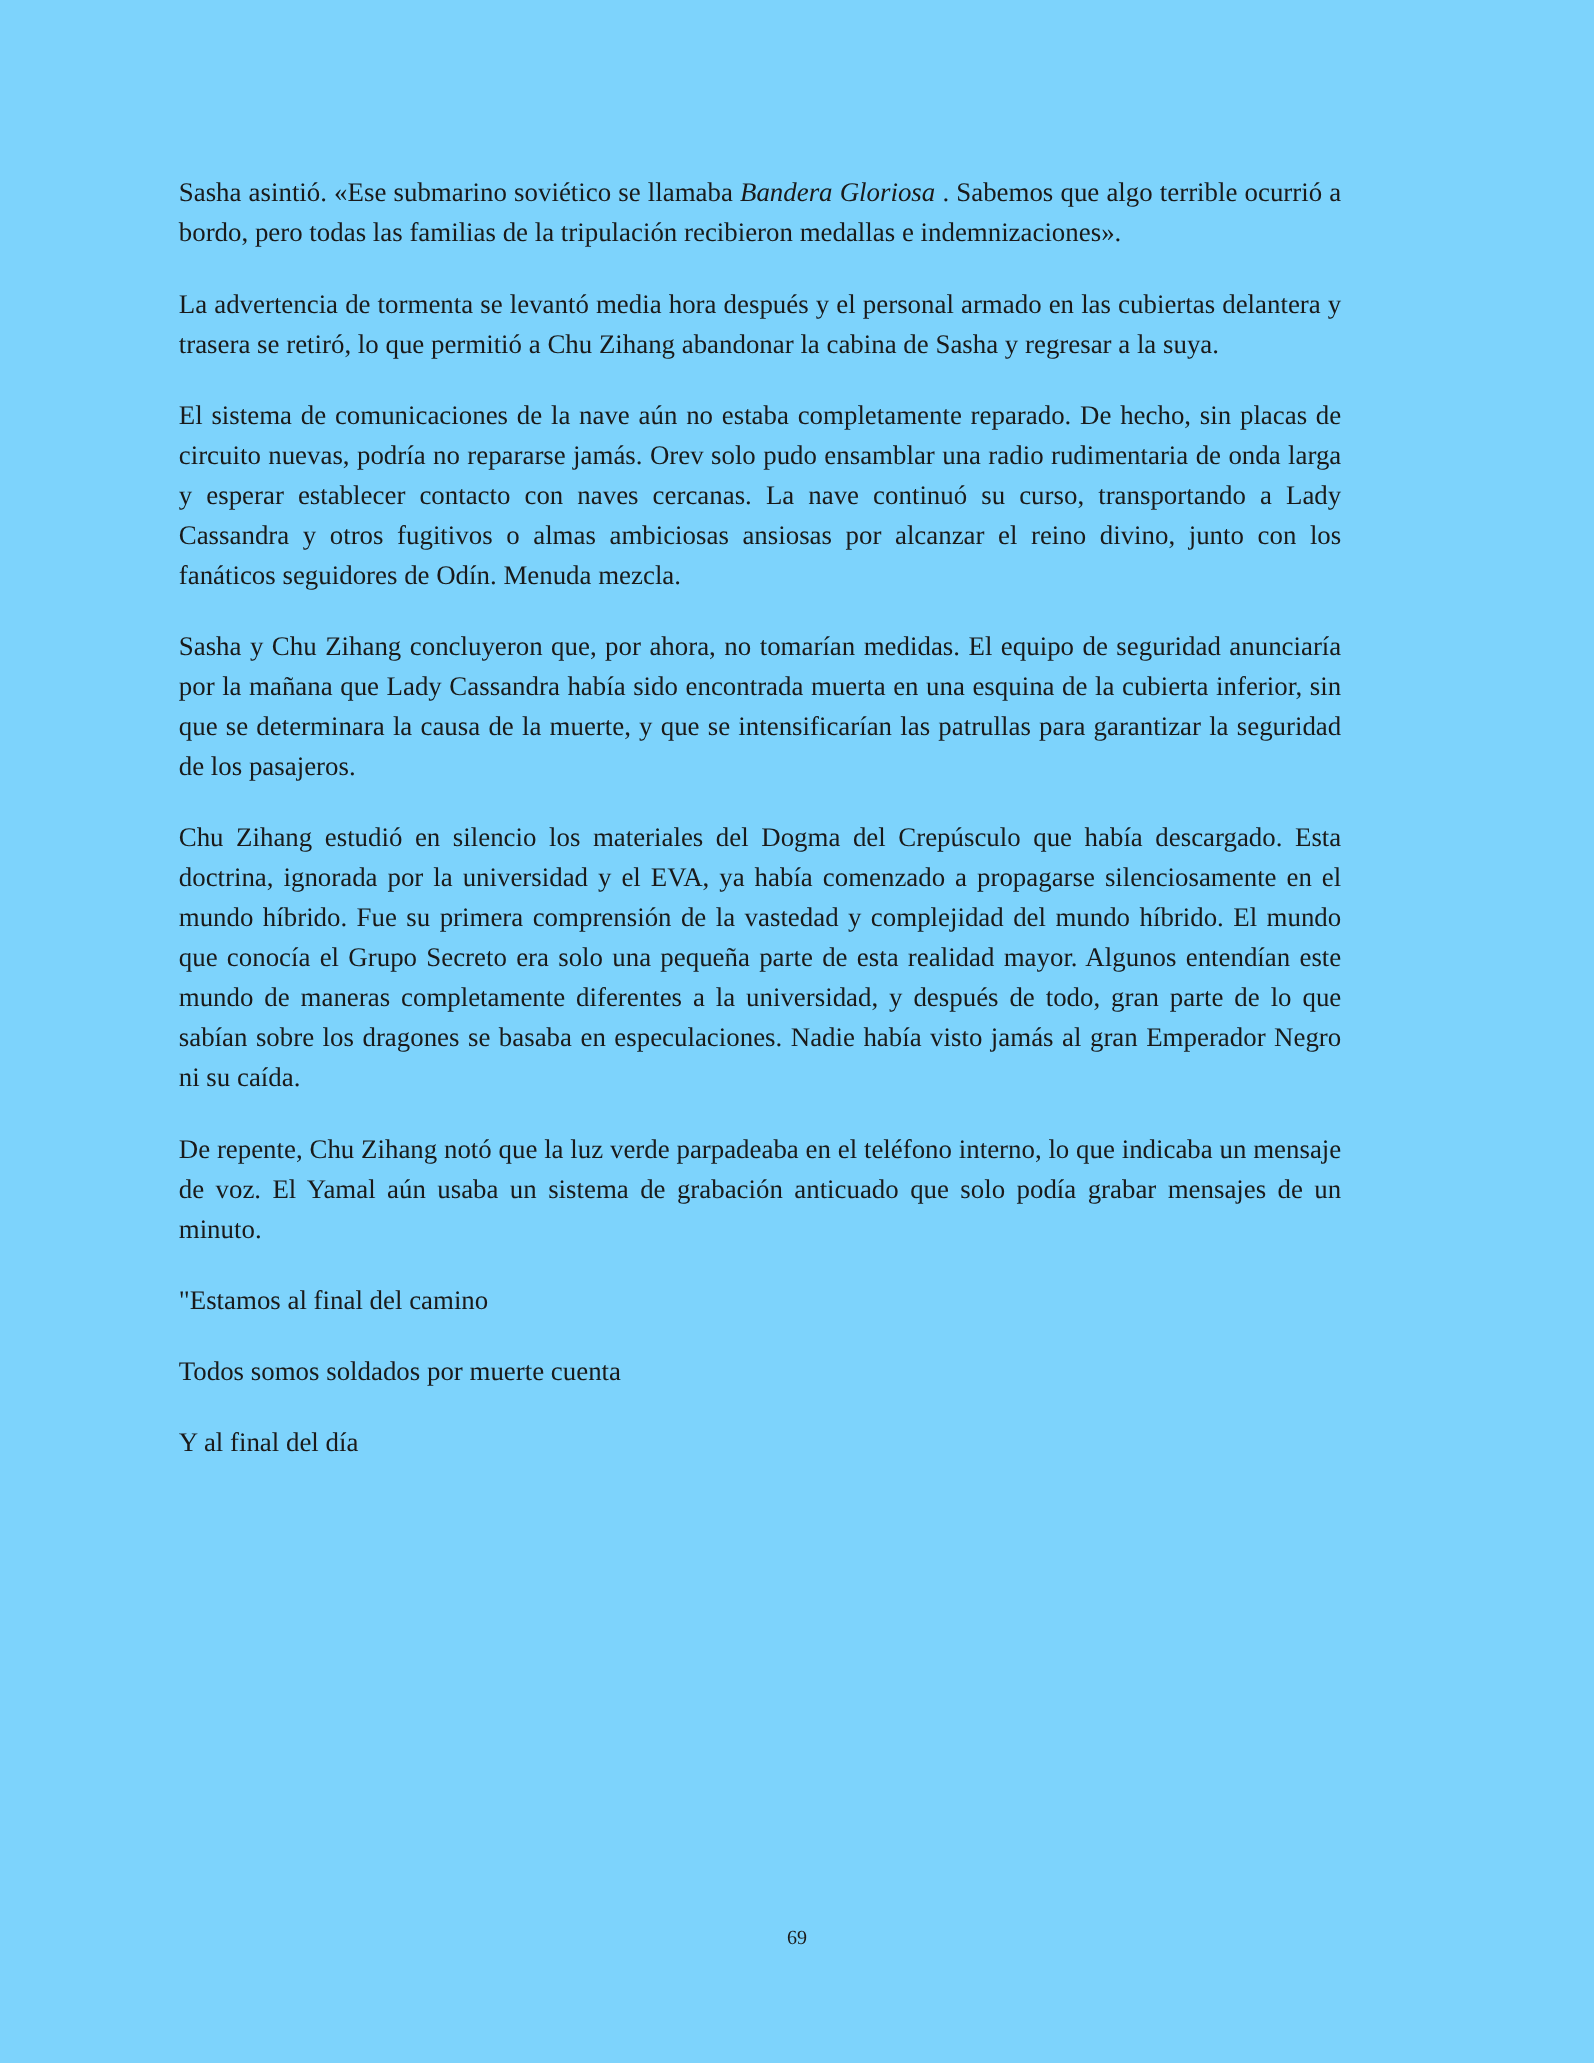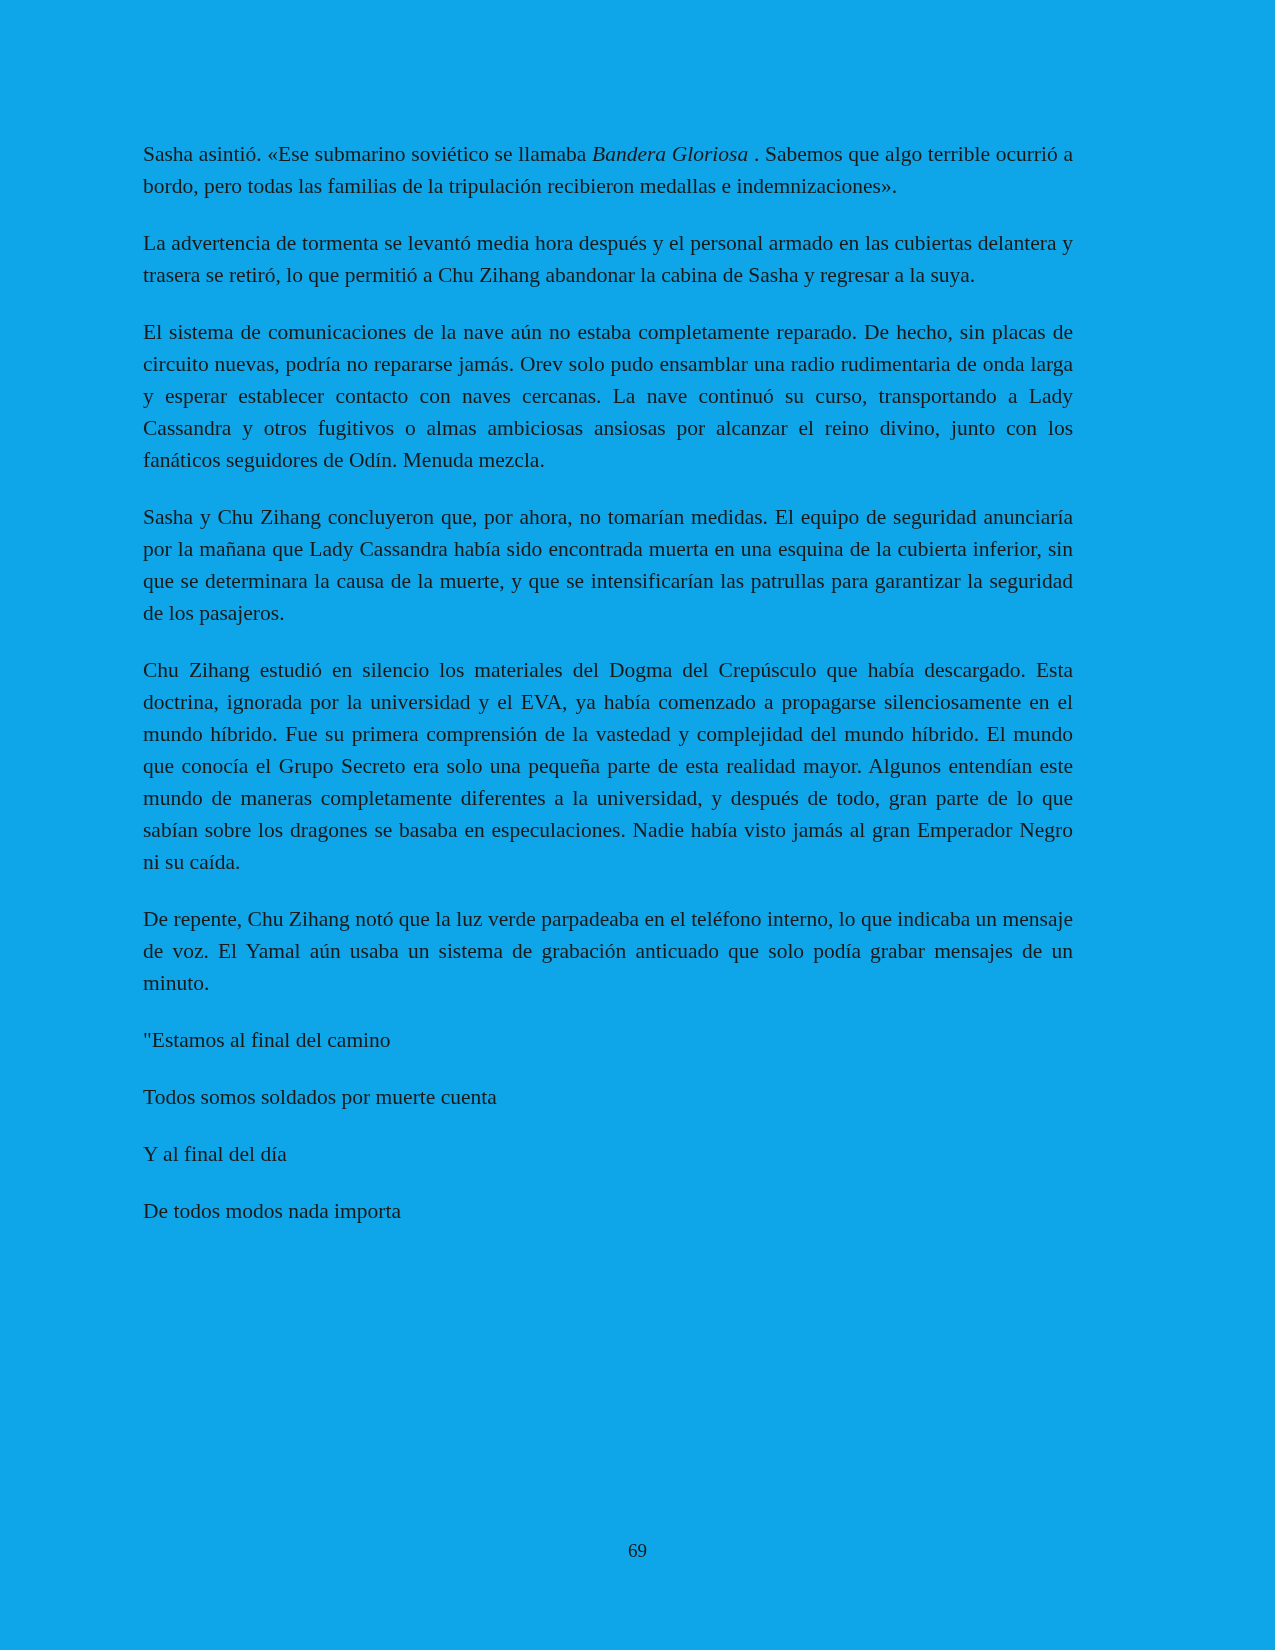--- a/index.html
+++ b/index.html
@@ -7,21 +7,21 @@
     margin: 0;
     padding: 0;
     background: #ffffff;
   }
 
   .page {
     position: relative;
     width: 1275px;
     height: 1650px;
     margin: 0 auto;
-    background: #0ea5e9;
+    background: #7dd3fc;
     box-sizing: border-box;
     overflow: hidden;
     font-family: "Liberation Serif", "DejaVu Serif", serif;
     color: #1a1a1a;
   }
 
   .content {
     position: absolute;
     left: 143px;
     top: 138px;
@@ -54,21 +54,21 @@
   em.work-title {
     font-style: italic;
   }
 
   .page-number {
     position: absolute;
     left: 0;
     right: 0;
     top: 1538px;
     text-align: center;
-    font-size: 19px;
+    font-size: 16px;
     line-height: 26px;
     color: #1a1a1a;
   }
 </style>
 </head>
 <body>
 
 <div class="page">
 
   <div class="content">
@@ -82,19 +82,18 @@
     <p class="para">Sasha y Chu Zihang concluyeron que, por ahora, no tomarían medidas. El equipo de seguridad anunciaría por la mañana que Lady Cassandra había sido encontrada muerta en una esquina de la cubierta inferior, sin que se determinara la causa de la muerte, y que se intensificarían las patrullas para garantizar la seguridad de los pasajeros.</p>
 
     <p class="para">Chu Zihang estudió en silencio los materiales del Dogma del Crepúsculo que había descargado. Esta doctrina, ignorada por la universidad y el EVA, ya había comenzado a propagarse silenciosamente en el mundo híbrido. Fue su primera comprensión de la vastedad y complejidad del mundo híbrido. El mundo que conocía el Grupo Secreto era solo una pequeña parte de esta realidad mayor. Algunos entendían este mundo de maneras completamente diferentes a la universidad, y después de todo, gran parte de lo que sabían sobre los dragones se basaba en especulaciones. Nadie había visto jamás al gran Emperador Negro ni su caída.</p>
 
     <p class="para">De repente, Chu Zihang notó que la luz verde parpadeaba en el teléfono interno, lo que indicaba un mensaje de voz. El Yamal aún usaba un sistema de grabación anticuado que solo podía grabar mensajes de un minuto.</p>
 
 
     <p class="lyric">"Estamos al final del camino</p>
     <p class="lyric">Todos somos soldados por muerte cuenta</p>
     <p class="lyric">Y al final del día</p>
-    <p class="lyric">De todos modos nada importa</p>
 
   </div>
 
   <div class="page-number">69</div>
 
 </div>
 
 </body></html>

